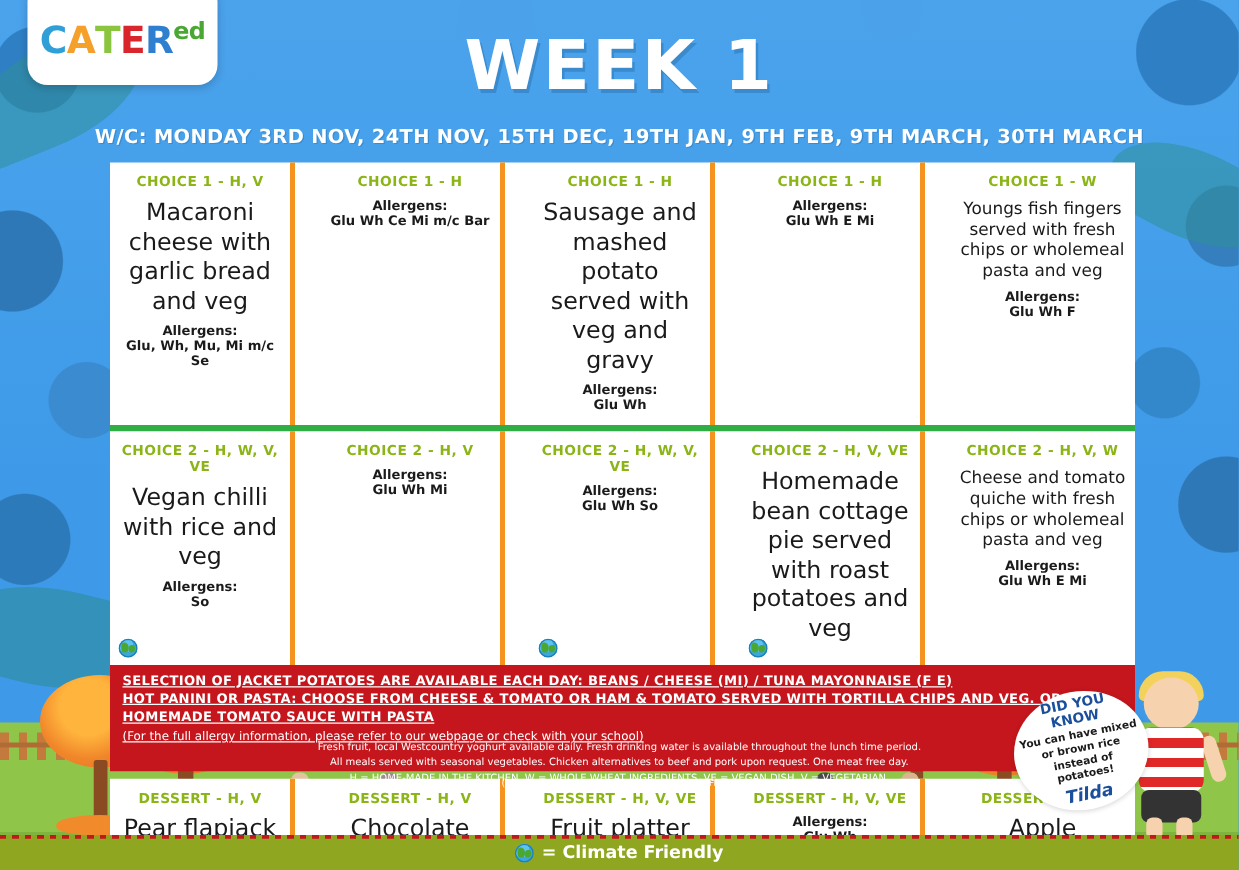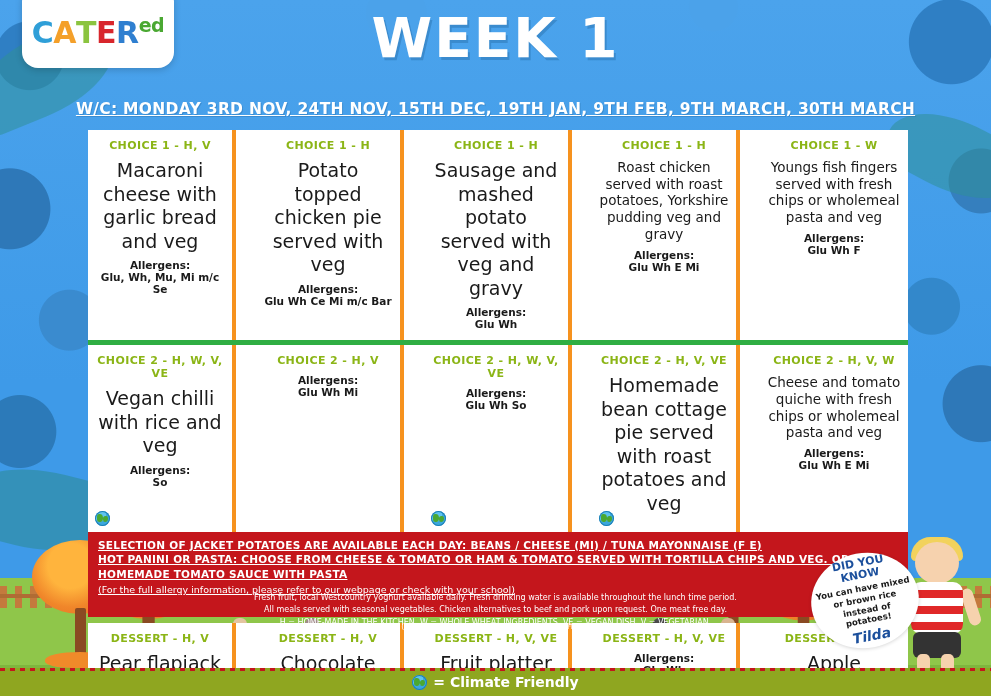--- a/index.html
+++ b/index.html
@@ -51,34 +51,33 @@
   }
   .logo-text {
     font-size: 30px; font-weight: 800; letter-spacing: -.5px;
     padding-top: 10px;
   }
   .logo-text span { display: inline-block; }
   .logo-sup { font-size: 19px; vertical-align: super; font-weight: 700; }
 
   
   .week-title {
-    position: absolute; left: 0; right: 0; top: 6px;
+    position: absolute; left: 0; right: 0; top: 20px;
     text-align: center; z-index: 4;
     color: #fff; font-size: 55px; font-weight: 900;
     letter-spacing: 2px;
     text-shadow: 2px 3px 0 rgba(40,110,170,.45);
     font-family: "DejaVu Sans", sans-serif;
   }
   .wc-line {
     position: absolute; left: 0; right: 0; top: 100px;
     text-align: center; z-index: 4;
     color: #fff; font-size: 15.5px; font-weight: 800;
     letter-spacing: .3px;
     text-shadow: 1px 1px 0 rgba(40,110,170,.4);
-    text-decoration: underline;
   }
 
   
   .board {
     position: absolute; left: 88px; top: 130px; width: 820px;
     z-index: 4;
   }
   .day-head {
     display: grid; grid-template-columns: repeat(5, 1fr);
     margin-bottom: 5px;
@@ -280,33 +279,31 @@
 
   <div class="card-block">
     <div class="col">
       <div class="choice-label">CHOICE 1 - H, V</div>
       <div class="dish">Macaroni cheese with garlic bread and veg</div>
       <div class="allerg-title">Allergens:</div>
       <div class="allerg-val">Glu, Wh, Mu, Mi m/c Se</div>
     </div>
     <div class="col">
       <div class="choice-label">CHOICE 1 - H</div>
-      <div class="dish">Potato topped chicken pie served with veg</div>
       <div class="allerg-title">Allergens:</div>
       <div class="allerg-val">Glu Wh Ce Mi m/c Bar</div>
     </div>
     <div class="col">
       <div class="choice-label">CHOICE 1 - H</div>
       <div class="dish">Sausage and mashed potato served with veg and gravy</div>
       <div class="allerg-title">Allergens:</div>
       <div class="allerg-val">Glu Wh</div>
     </div>
     <div class="col">
       <div class="choice-label">CHOICE 1 - H</div>
-      <div class="dish small">Roast chicken served with roast potatoes, Yorkshire pudding veg and gravy</div>
       <div class="allerg-title">Allergens:</div>
       <div class="allerg-val">Glu Wh E Mi</div>
     </div>
     <div class="col">
       <div class="choice-label">CHOICE 1 - W</div>
       <div class="dish small">Youngs fish fingers served with fresh chips or wholemeal pasta and veg</div>
       <div class="allerg-title">Allergens:</div>
       <div class="allerg-val">Glu Wh F</div>
     </div>
   </div>

